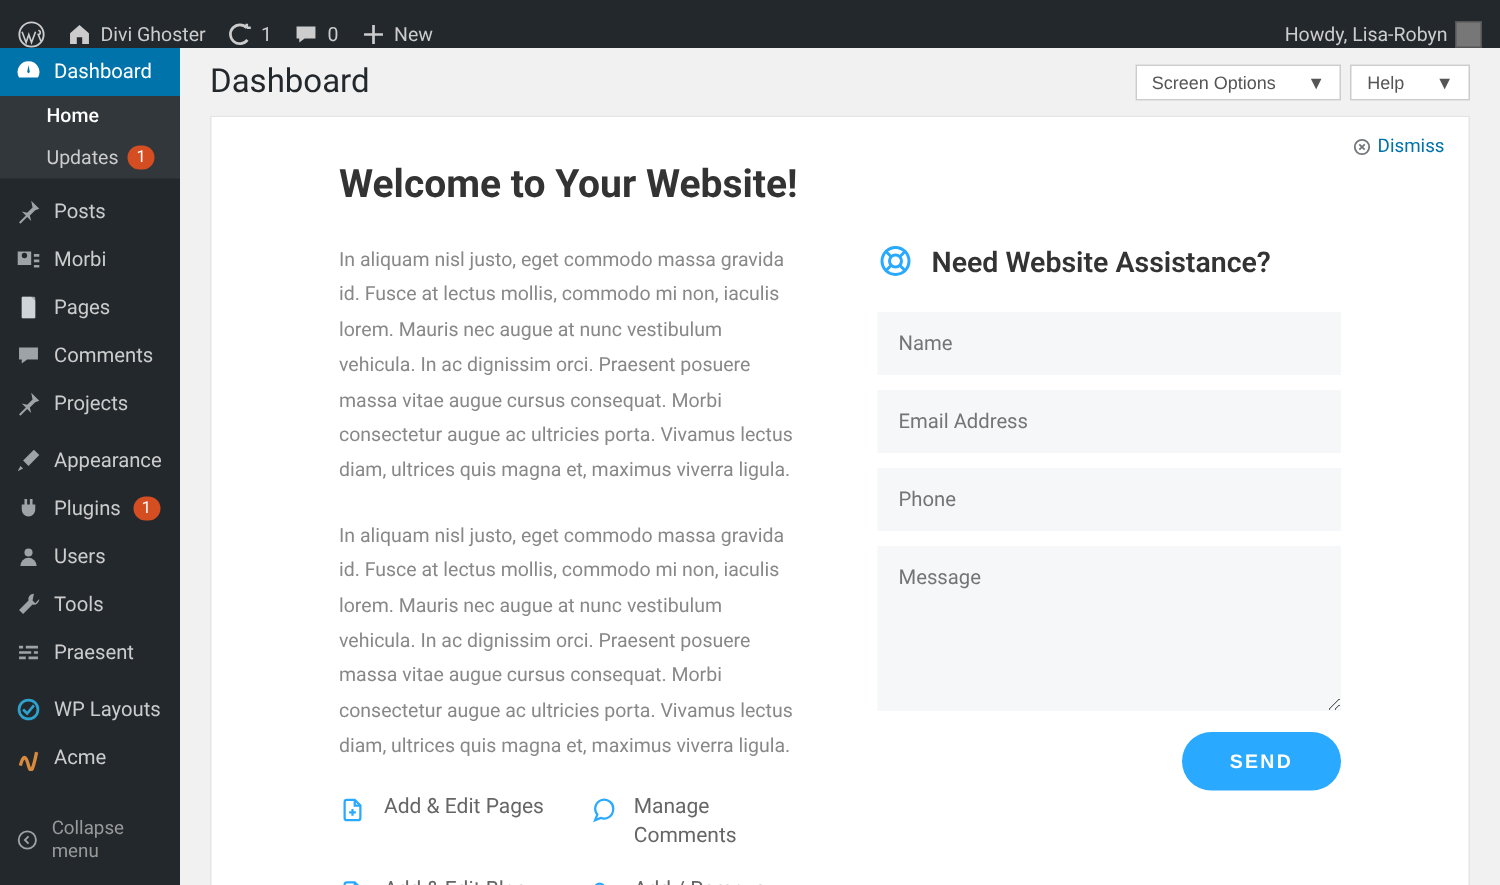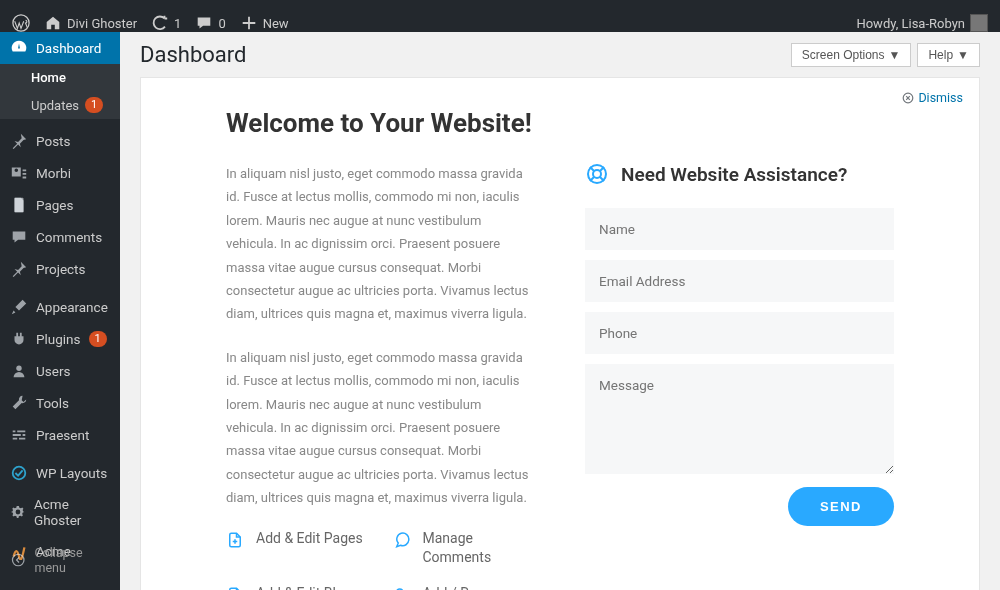--- a/index.html
+++ b/index.html
@@ -24,21 +24,21 @@
   .badge { background: #d54e21; color:#fff; border-radius: 9px; font-size:11px; padding:0 6px; line-height:16px; min-width:16px; text-align:center;}
   .micon { width:18px; height:18px; display:inline-flex; align-items:center; justify-content:center; color:rgba(240,245,250,.6);}
   .menu-item.current .micon { color:#fff; }
   .collapse { position:absolute; bottom:8px; left:0; right:0; padding:7px 10px; color:#999; cursor:pointer; display:flex; align-items:center; gap:8px; font-size:12.5px;}
   
   
   .main { position:absolute; top:32px; left:120px; right:0; bottom:0; padding: 10px 20px 20px 20px; overflow:auto; }
   .page-head { display:flex; align-items:center; justify-content:space-between; margin-bottom:10px; }
   .page-title { font-size: 22px; font-weight:400; color:#23282d; }
   .screen-btns { display:flex; gap:6px; }
-  .screen-btn { background:#fff; border:1px solid #ccc; padding:4px 10px; font-size:12px; color:#555; cursor:pointer; display:flex; align-items:center; gap:4px;}
+  .screen-btn { background:#fff; border:1px solid #ccc; padding:4px 10px; font-size:12px; color:#555; cursor:pointer; display:flex; align-items:center; gap:21px;}
   
   .panel { background:#fff; border:1px solid #e5e5e5; padding: 30px 85px 30px 85px; position:relative; }
   .dismiss { position:absolute; top:12px; right:16px; color:#0073aa; cursor:pointer; font-size:12.5px; display:flex; align-items:center; gap:4px;}
   .welcome-title { font-size: 26px; font-weight:700; color:#333; margin-bottom: 24px; }
   .cols { display:flex; gap:50px; }
   .col-left { flex:1; }
   .col-right { flex:1; }
   .bodytext { color:#888; line-height:1.8; font-size:13px; margin-bottom:20px; }
   
   .assist-head { display:flex; align-items:flex-end; gap:12px; margin-bottom: 22px;}
@@ -215,28 +215,20 @@
     </div>
   <div class="menu-sep"></div>
   <div class="menu-item">
       <span class="micon" style="color:#2ea2cc">
         <svg viewBox="0 0 20 20" fill="none" stroke="currentColor" stroke-width="2">
           <circle cx="10" cy="10" r="7"></circle>
           <path d="M6 10l3 3 5-6"></path>
         </svg>
       </span>
       <span>WP Layouts</span>
-    </div>
-  <div class="menu-item">
-      <span class="micon">
-        <svg viewBox="0 0 20 20" fill="currentColor">
-          <path d="M10 7a3 3 0 100 6 3 3 0 000-6zm8 3l-2 .5-.8 2 1 1.7-1.4 1.4-1.7-1-2 .8-.5 2H8.6l-.5-2-2-.8-1.7 1L3 14.2l1-1.7-.8-2L1 10l2-.5.8-2-1-1.7L4.2 4.4l1.7 1 2-.8.5-2h2.8l.5 2 2 .8 1.7-1 1.4 1.4-1 1.7.8 2z"></path>
-        </svg>
-      </span>
-      <span>Acme Ghoster</span>
     </div>
   <div class="menu-item">
       <span class="micon" style="color:#d88b3e">
         <svg viewBox="0 0 20 20" fill="none" stroke="currentColor" stroke-width="2.5">
           <path d="M4 16c2-8 4-8 6 0s4 0 6-10"></path>
         </svg>
       </span>
       <span>Acme</span>
     </div>
   <div class="collapse">

